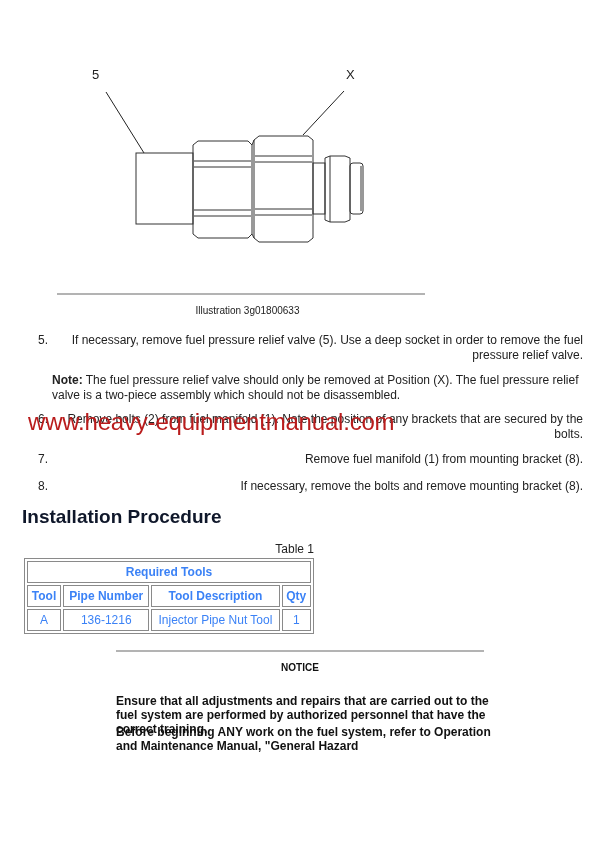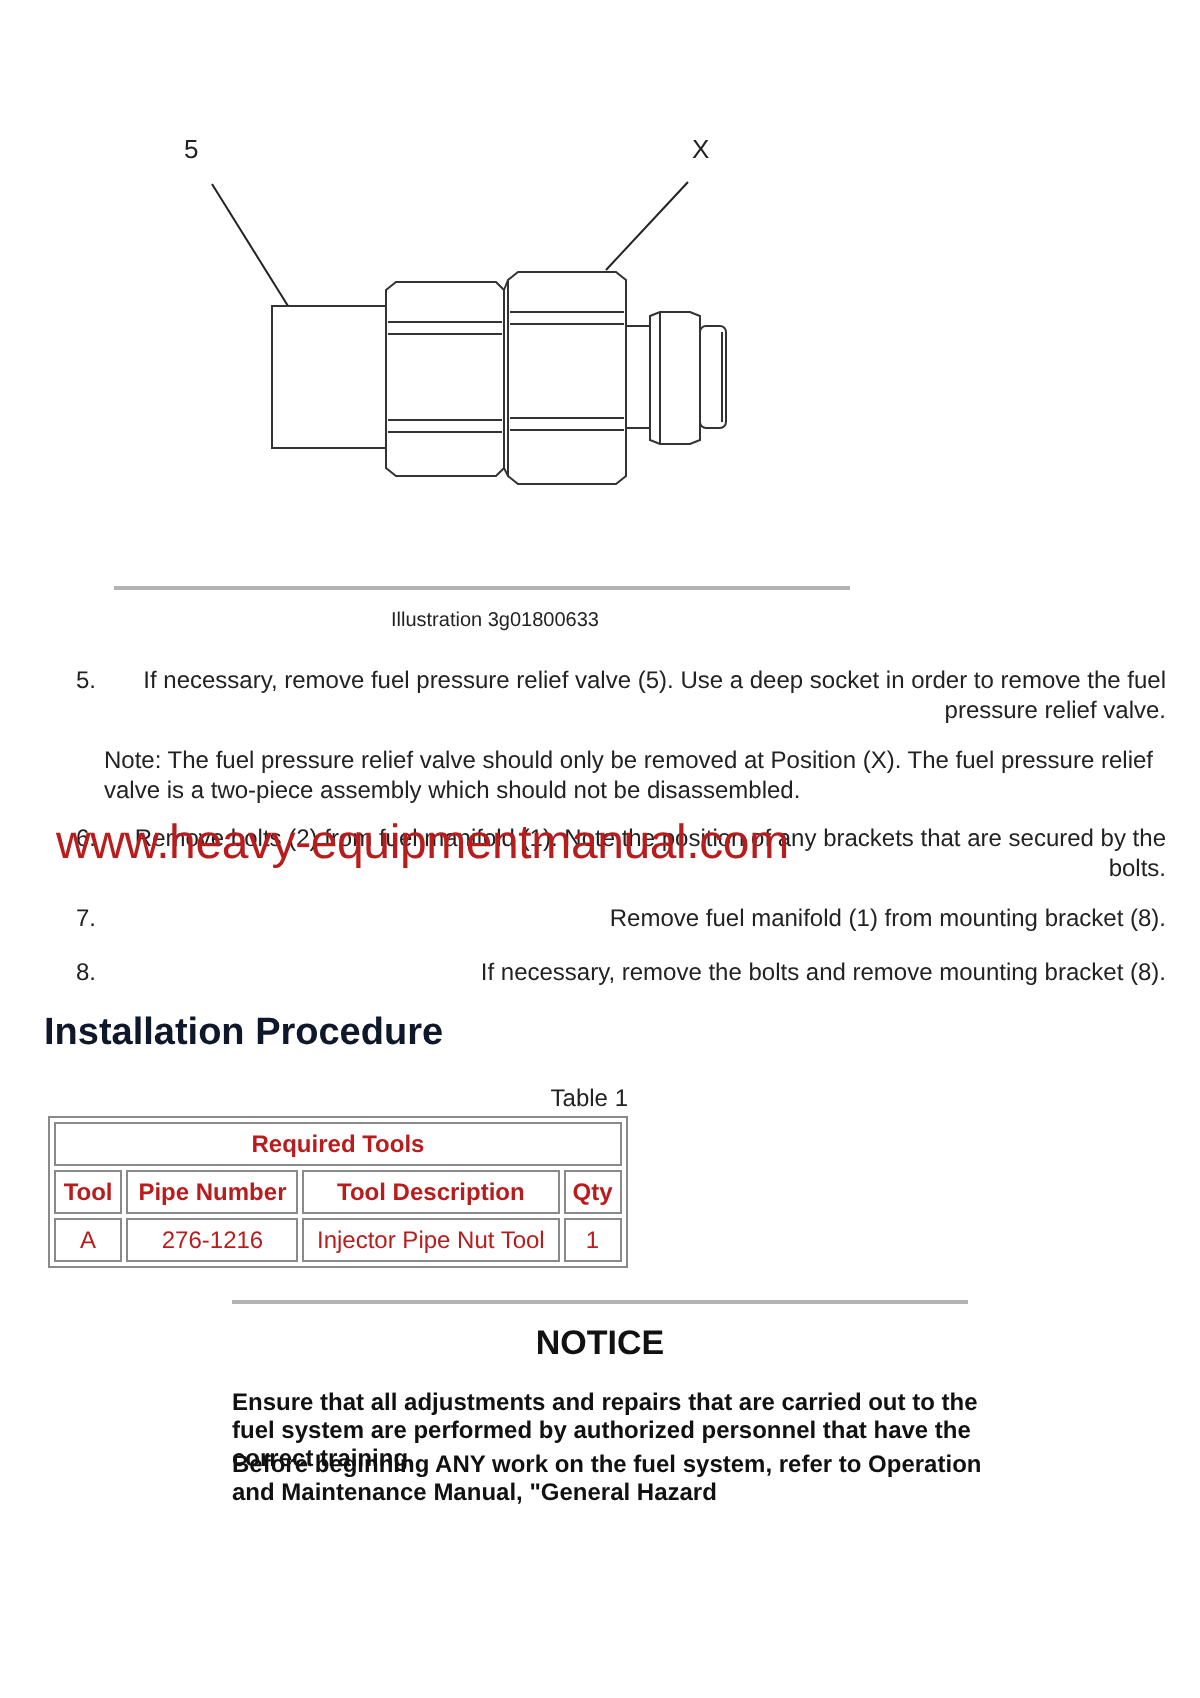--- a/index.html
+++ b/index.html
@@ -10,33 +10,33 @@
     .illustration svg { position: absolute; left: 0; top: 0; }
     .callout-label { position: absolute; font-size: 13px; color: #222; }
 
     .caption-rule { position: absolute; left: 57px; top: 293px; width: 368px; height: 0; border-top: 2px solid #b3b3b3; }
     .caption { position: absolute; left: 57px; top: 305px; width: 381px; font-size: 10px; color: #222; display: flex; justify-content: center; }
 
     .step { position: absolute; left: 38px; width: 545px; font-size: 12px; line-height: 15px; color: #222; }
     .step .num { position: absolute; left: 0; top: 0; }
     .step .txt { display: block; margin-left: 14px; text-align: right; }
     .note { position: absolute; left: 52px; width: 531px; font-size: 12px; line-height: 15px; color: #222; }
-    .note b { font-weight: normal; }
+    .note b { font-weight: bold; }
 
     .watermark { position: absolute; left: 28px; top: 402px; font-size: 24px; line-height: 40px; color: #b91c1c; white-space: nowrap; letter-spacing: -0.2px; }
 
     .section-title { position: absolute; left: 22px; top: 506px; font-size: 19px; font-weight: bold; color: #0f172a; }
 
     .table-caption { position: absolute; left: 24px; top: 542px; width: 290px; text-align: right; font-size: 12px; color: #222; }
-    table.tools { position: absolute; left: 24px; top: 558px; width: 290px; border: 1px solid #8a8a8a; border-collapse: separate; border-spacing: 2px; font-size: 12px; color: #b91c1c; }
+    table.tools { position: absolute; left: 24px; top: 558px; width: 290px; border: 1px solid #8a8a8a; border-collapse: separate; border-spacing: 2px; font-size: 12px; color: #3b82f6; }
     table.tools td, table.tools th { border: 1px solid #8a8a8a; padding: 3px 3px; text-align: center; height: 20px; }
     table.tools th { font-weight: bold; }
 
     .notice-rule { position: absolute; left: 116px; top: 650px; width: 368px; height: 0; border-top: 2px solid #b3b3b3; }
-    .notice-title { position: absolute; left: 116px; top: 662px; width: 368px; text-align: center; font-size: 17px; font-weight: bold; color: #111; }
+    .notice-title { position: absolute; left: 116px; top: 662px; width: 368px; text-align: center; font-size: 10px; font-weight: bold; color: #111; }
     .notice-text { position: absolute; left: 116px; width: 380px; font-size: 12px; line-height: 14px; font-weight: bold; color: #111; }
   </style>
 </head>
 <body>
 
 <div class="illustration">
   <svg width="600" height="285" viewBox="0 0 600 285" fill="none" stroke="#333" stroke-width="1">
 
     <line x1="106" y1="92" x2="144" y2="153" stroke="#222"></line>
     <line x1="344" y1="91" x2="303" y2="135" stroke="#222"></line>
@@ -108,21 +108,21 @@
     <th colspan="4">Required Tools</th>
   </tr>
   <tr>
     <th>Tool</th>
     <th>Pipe Number</th>
     <th>Tool Description</th>
     <th>Qty</th>
   </tr>
   <tr>
     <td>A</td>
-    <td>276-1216</td>
+    <td>136-1216</td>
     <td>Injector Pipe Nut Tool</td>
     <td>1</td>
   </tr>
 </tbody>
   </table>
 
 <div class="notice-rule"></div>
 <div class="notice-title">NOTICE</div>
 <p class="notice-text" style="top:694px;">Ensure that all adjustments and repairs that are carried out to the fuel system are performed by authorized personnel that have the correct training.</p>
 <p class="notice-text" style="top:725px;">Before beginning ANY work on the fuel system, refer to Operation and Maintenance Manual, "General Hazard</p>

